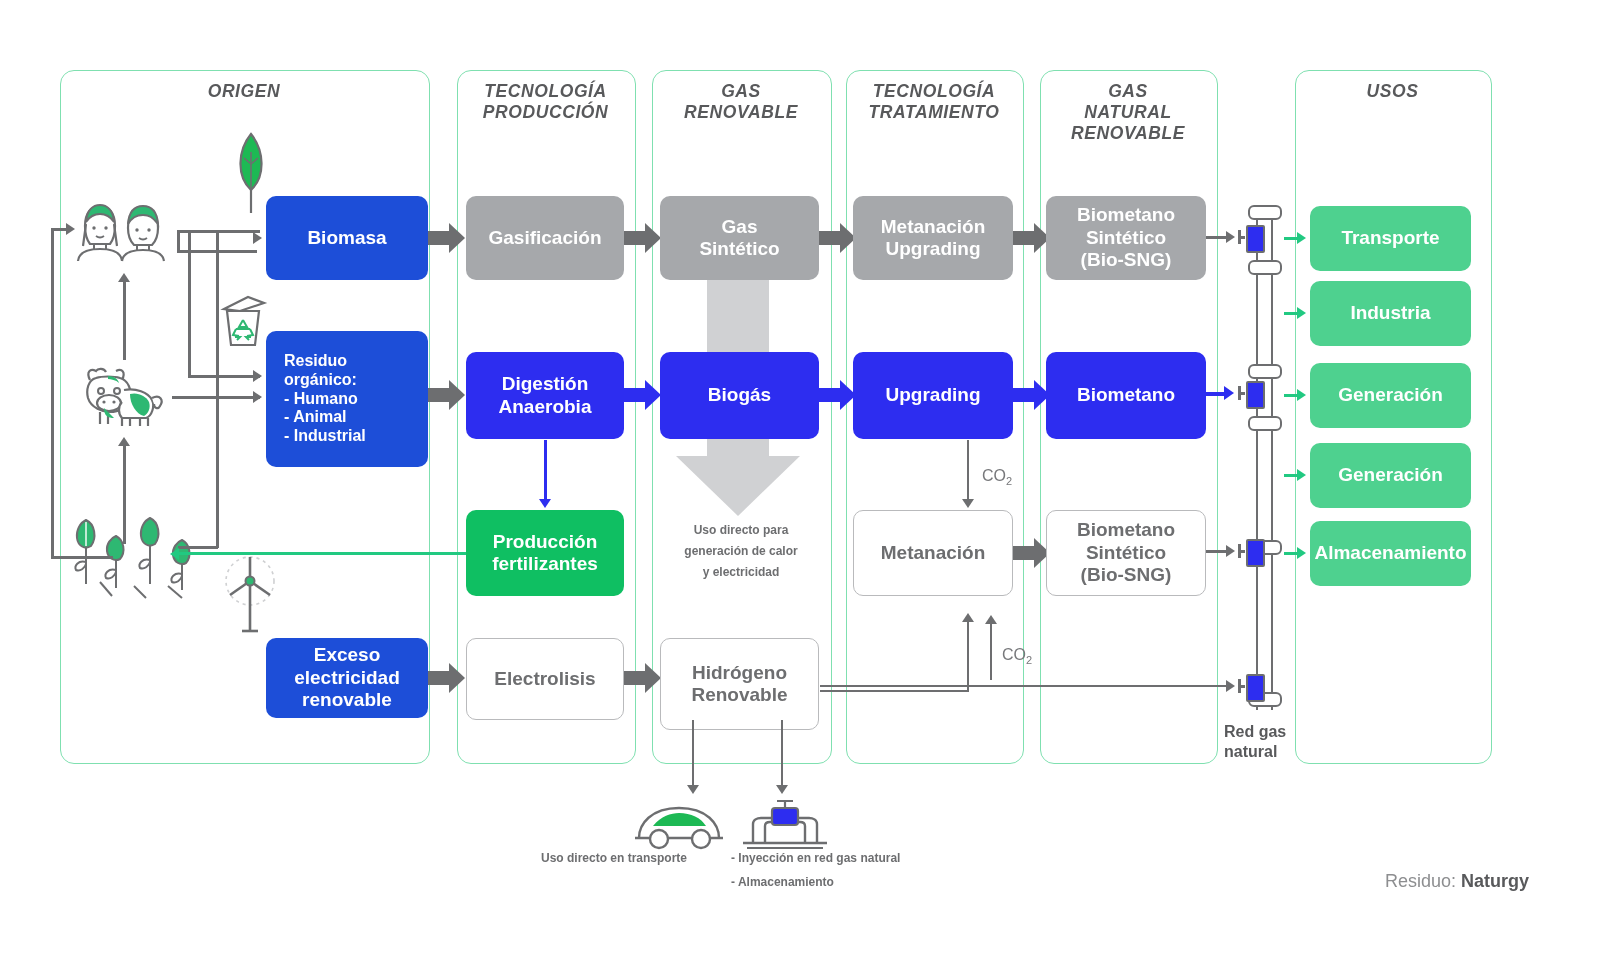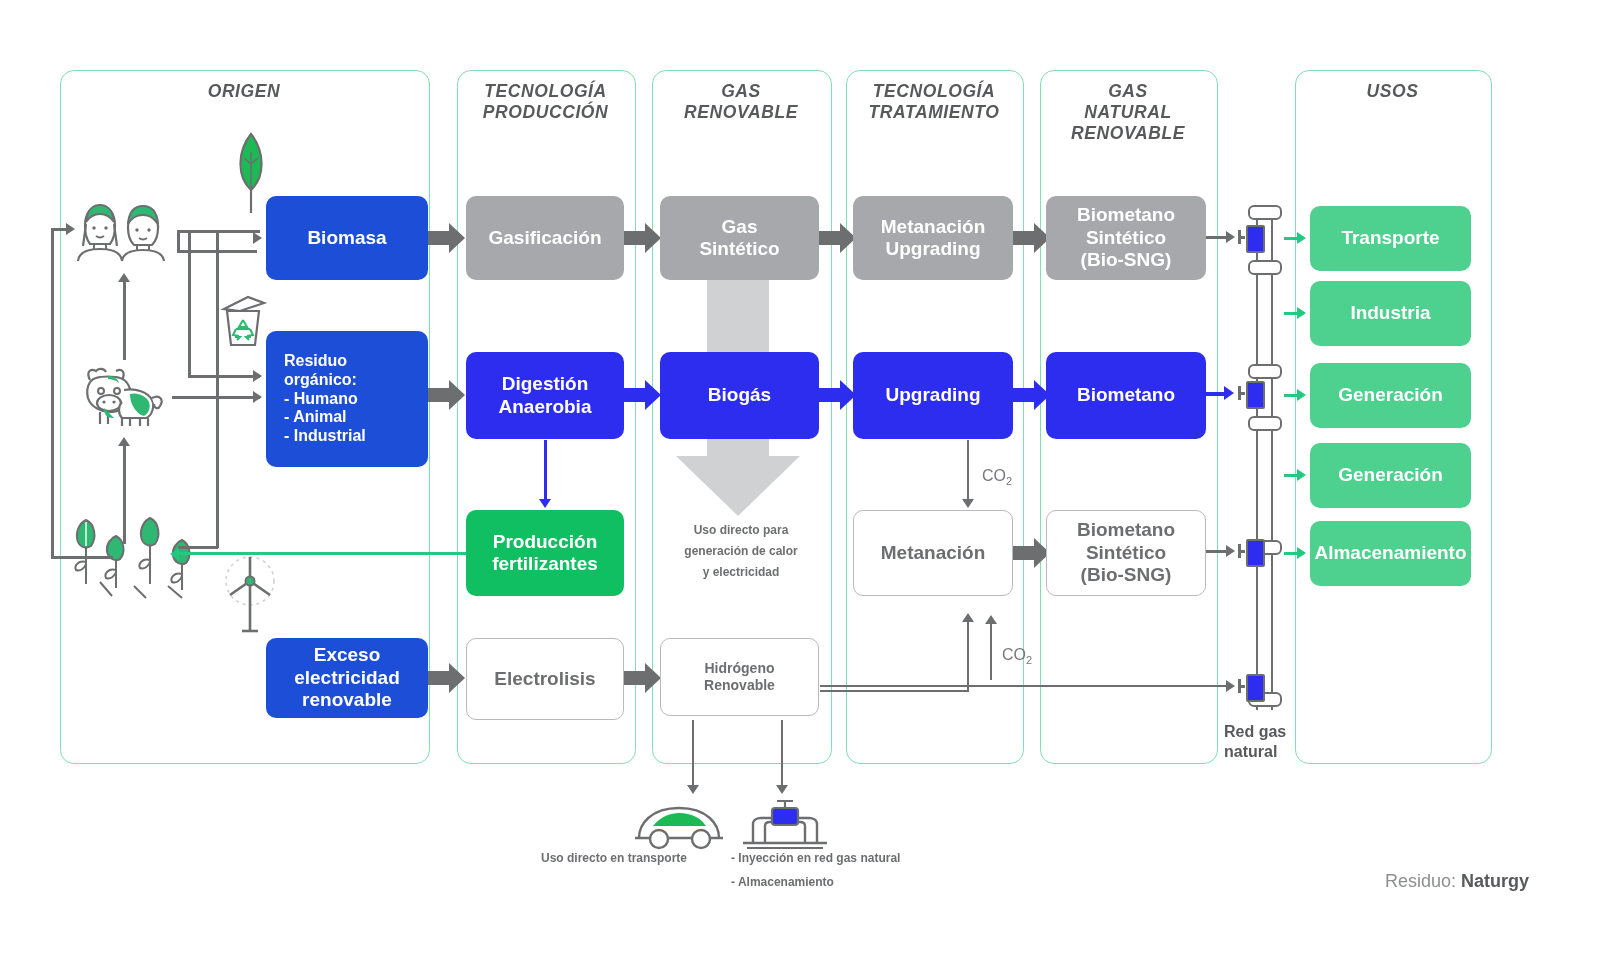--- a/index.html
+++ b/index.html
@@ -368,21 +368,21 @@
       <div class="head" style="left:21px;"></div>
   </div>
 
   <div class="box white" style="left:466px;top:638px;width:158px;height:82px;font-size:19px;white-space:pre-line;">Electrolisis</div>
 
   <div class="fatarrow gray" style="left:624px;top:663px;width:37px;">
     <div class="shaft" style="width:22px;"></div>
       <div class="head" style="left:21px;"></div>
   </div>
 
-  <div class="box white" style="left:660px;top:638px;width:159px;height:78px;font-size:14px;white-space:pre-line;">Hidrógeno
+  <div class="box white" style="left:660px;top:638px;width:159px;height:92px;font-size:19px;white-space:pre-line;">Hidrógeno
 Renovable</div>
 
   <div class="ln" style="left:820px;top:685px;width:408px;height:2.2px;"></div>
   <div class="tri r-thin" style="left:1226px;top:680px;"></div>
 
   <div class="ln" style="left:692px;top:720px;width:2.2px;height:68px;"></div>
   <div class="tri d-gray" style="left:687px;top:785px;"></div>
 
   <div class="ln" style="left:781px;top:720px;width:2.2px;height:68px;"></div>
   <div class="tri d-gray" style="left:776px;top:785px;"></div>

